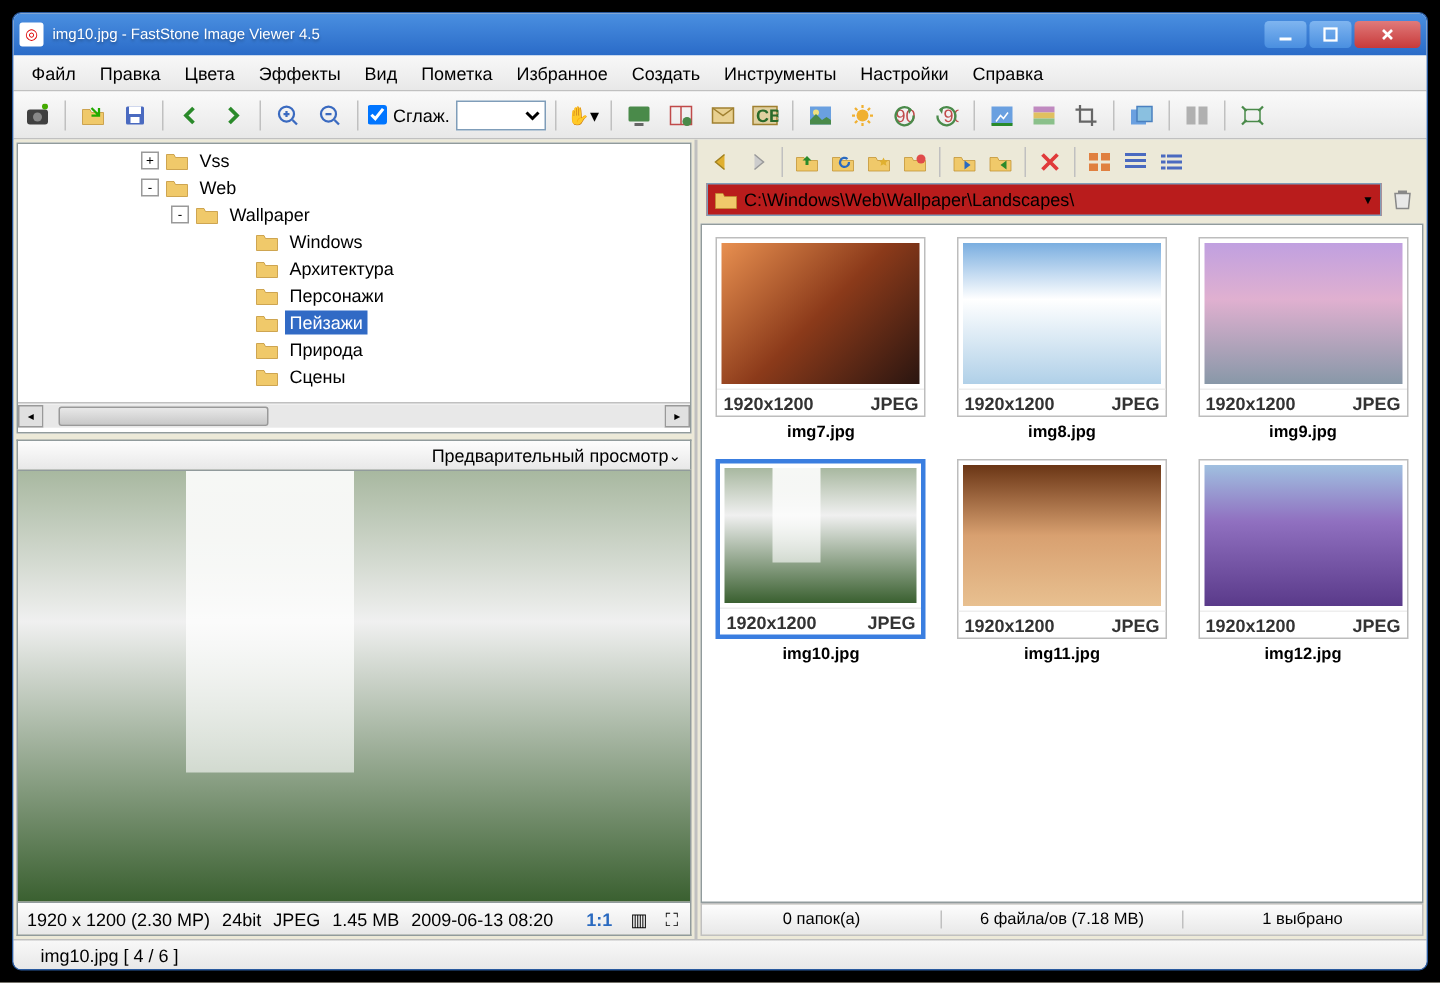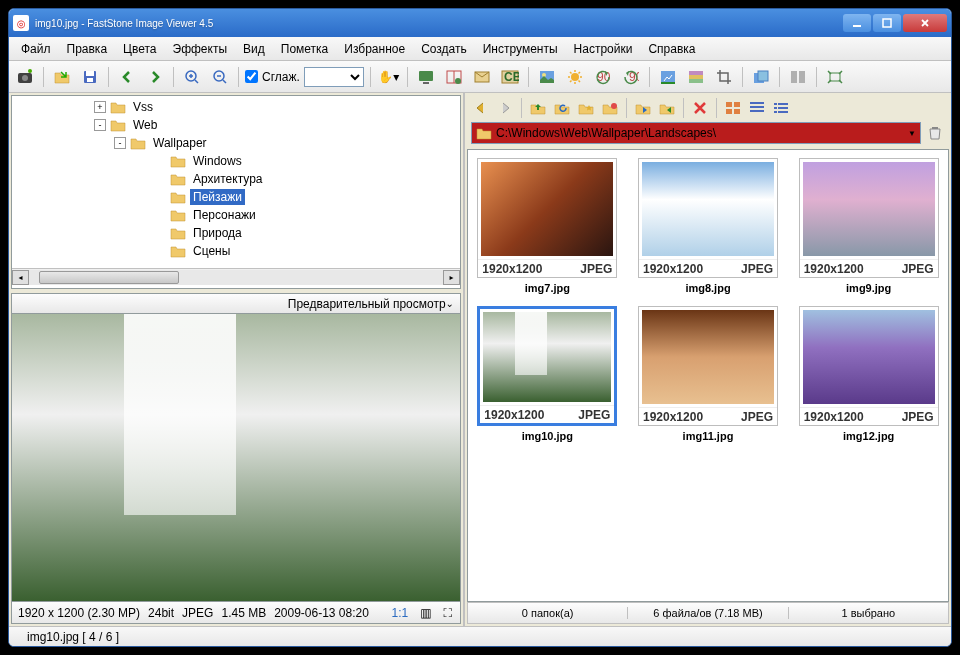--- a/index.html
+++ b/index.html
@@ -300,33 +300,33 @@
               </svg>
               <span class="label">Windows</span>
             </div>
             <div class="tree-item" style="padding-left: 140px;">
               <span class="no-expander"></span>
               <svg class="folder-icon" viewBox="0 0 16 14">
                 <path class="folder-svg" d="M1 3h5l1 2h8v8H1z"></path>
               </svg>
               <span class="label">Архитектура</span>
             </div>
+            <div class="tree-item" style="padding-left: 140px;">
+              <span class="no-expander"></span>
+              <svg class="folder-icon" viewBox="0 0 16 14">
+                <path class="folder-svg" d="M1 3h5l1 2h8v8H1z"></path>
+              </svg>
+              <span class="label">Персонажи</span>
+            </div>
             <div class="tree-item selected" style="padding-left: 140px;">
               <span class="no-expander"></span>
               <svg class="folder-icon" viewBox="0 0 16 14">
                 <path class="folder-svg" d="M1 3h5l1 2h8v8H1z"></path>
               </svg>
               <span class="label">Пейзажи</span>
-            </div>
-            <div class="tree-item" style="padding-left: 140px;">
-              <span class="no-expander"></span>
-              <svg class="folder-icon" viewBox="0 0 16 14">
-                <path class="folder-svg" d="M1 3h5l1 2h8v8H1z"></path>
-              </svg>
-              <span class="label">Персонажи</span>
             </div>
             <div class="tree-item" style="padding-left: 140px;">
               <span class="no-expander"></span>
               <svg class="folder-icon" viewBox="0 0 16 14">
                 <path class="folder-svg" d="M1 3h5l1 2h8v8H1z"></path>
               </svg>
               <span class="label">Природа</span>
             </div>
             <div class="tree-item" style="padding-left: 140px;">
               <span class="no-expander"></span>
@@ -351,21 +351,21 @@
           <span class="collapse-icon">⌄</span>
         </div>
         <div class="preview-img img-waterfall"></div>
         <div class="preview-status">
           <span>1920 x 1200 (2.30 MP)</span>
           <span>24bit</span>
           <span>JPEG</span>
           <span>1.45 MB</span>
           <span>2009-06-13 08:20</span>
           <span class="spacer"></span>
-          <span class="icon-btn" style="color:#2a6ac0;font-weight:normal">1:1</span>
+          <span class="icon-btn" style="color:#2a6ac0;font-weight:bold">1:1</span>
           <span class="icon-btn">▥</span>
           <span class="icon-btn">⛶</span>
         </div>
       </div>
     </div>
 
     <div class="right-pane">
       <div class="nav-toolbar">
         <div class="nav-btn">
             <svg width="16" height="14">

